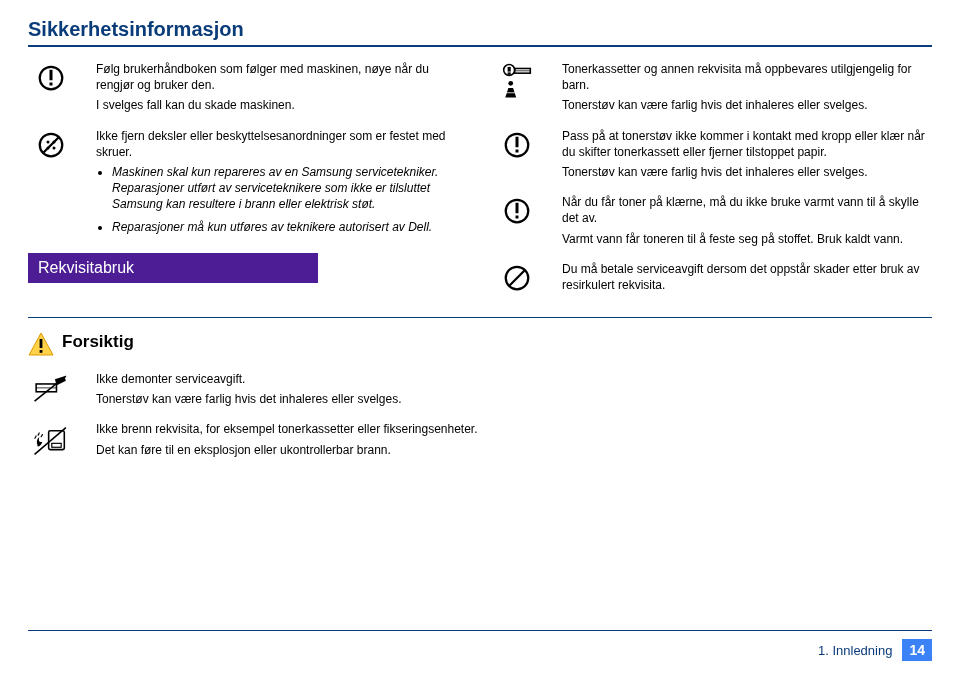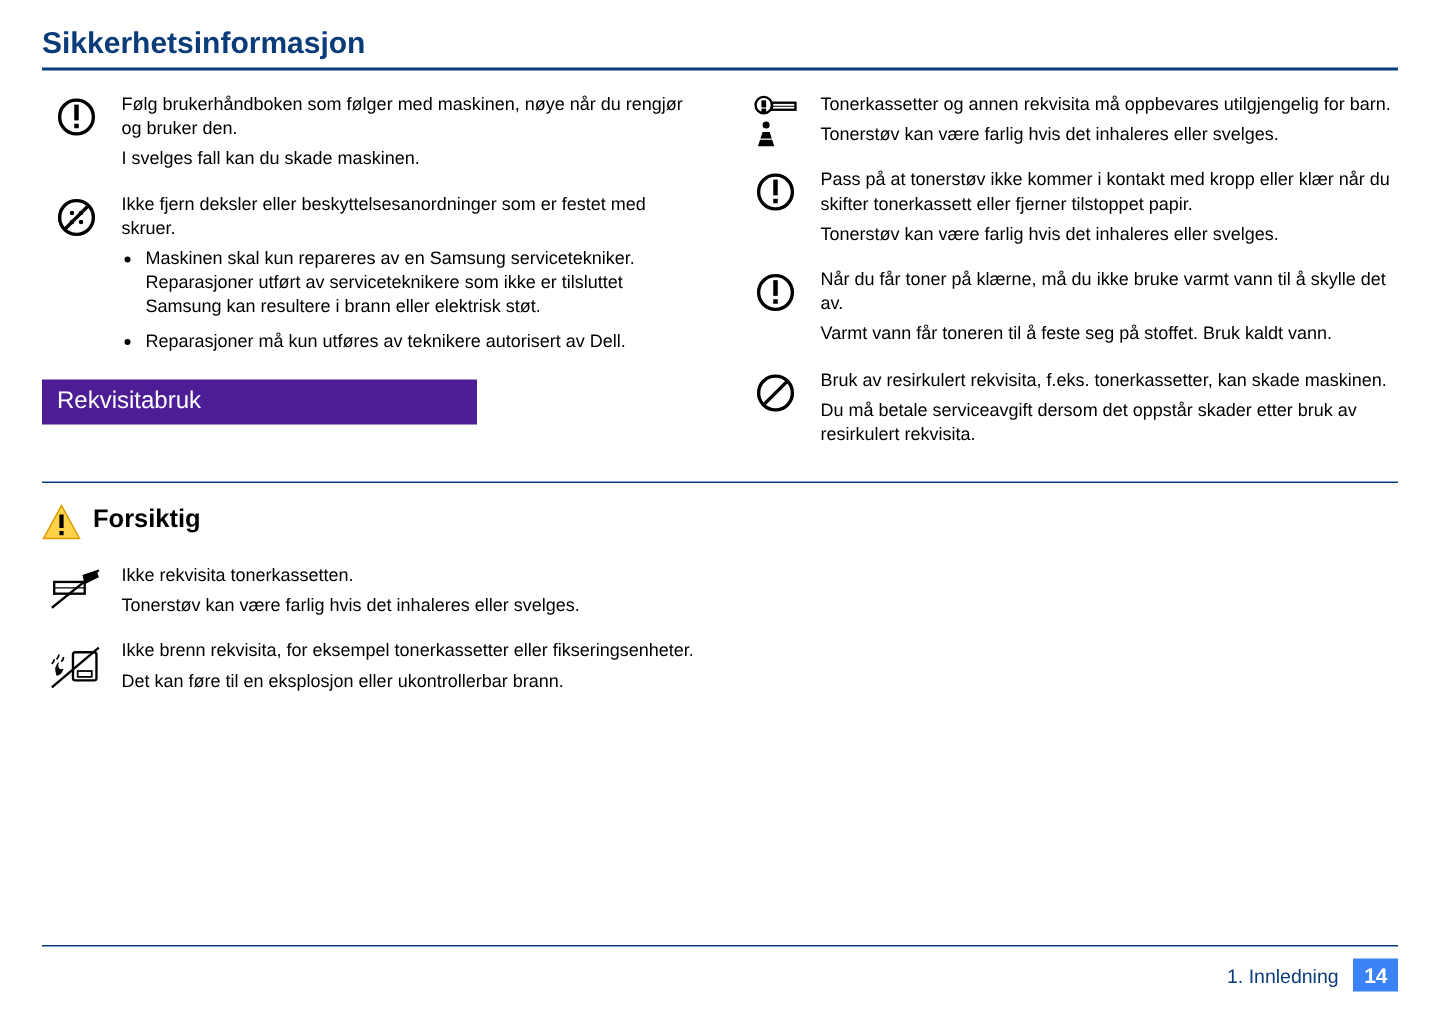--- a/index.html
+++ b/index.html
@@ -25,34 +25,34 @@
     margin-bottom: 14px;
   }
   .columns {
     display: flex;
     gap: 28px;
   }
   .col { flex: 1; }
   .row {
     display: flex;
     align-items: flex-start;
-    gap: 7px;
+    gap: 22px;
     margin-bottom: 10px;
   }
   .icon-col {
     width: 46px;
     flex-shrink: 0;
     display: flex;
     justify-content: center;
     padding-top: 2px;
   }
   .text-col { flex: 1; line-height: 1.35; }
   .text-col p { margin-bottom: 4px; }
   ul { padding-left: 16px; margin: 4px 0 8px 0; }
-  li { margin-bottom: 6px; }
+  li { margin-bottom: 6px; font-style: italic; }
 
   .section-bar {
     background: #4c1d95;
     color: #fff;
     font-size: 16px;
     padding: 6px 10px;
     margin: 10px 0 10px 0;
     width: 290px;
   }
   .hr-blue {
@@ -201,21 +201,20 @@
     </div>
 
     <div class="row">
       <div class="icon-col">
         <svg class="ico-svg-s" viewBox="0 0 40 40">
             <circle cx="20" cy="20" r="15" fill="none" stroke="#000" stroke-width="3"></circle>
             <line x1="9" y1="31" x2="31" y2="9" stroke="#000" stroke-width="3"></line>
           </svg>
       </div>
       <div class="text-col">
-        <p>Bruk av resirkulert rekvisita, f.eks. tonerkassetter, kan skade maskinen.</p>
         <p>Du må betale serviceavgift dersom det oppstår skader etter bruk av resirkulert rekvisita.</p>
       </div>
     </div>
 
   </div>
 </div>
 
 <div class="hr-blue"></div>
 
 <div class="caution-row">
@@ -233,21 +232,21 @@
   <div class="row">
     <div class="icon-col">
       <svg class="ico-svg" viewBox="0 0 46 46">
         <rect x="4" y="14" width="26" height="10" fill="none" stroke="#000" stroke-width="2"></rect>
         <line x1="4" y1="19" x2="30" y2="19" stroke="#000" stroke-width="1"></line>
         <path d="M28 8 L40 4 L42 10 L30 16 Z" fill="#000"></path>
         <line x1="2" y1="36" x2="42" y2="4" stroke="#000" stroke-width="2"></line>
       </svg>
     </div>
     <div class="text-col">
-      <p>Ikke rekvisita tonerkassetten.</p>
+      <p>Ikke demonter serviceavgift.</p>
       <p>Tonerstøv kan være farlig hvis det inhaleres eller svelges.</p>
     </div>
   </div>
 
   <div class="row">
     <div class="icon-col">
       <svg class="ico-svg" viewBox="0 0 46 46">
         <rect x="20" y="10" width="20" height="24" rx="2" fill="none" stroke="#000" stroke-width="2"></rect>
         <rect x="24" y="26" width="12" height="5" fill="none" stroke="#000" stroke-width="1.5"></rect>
         <path d="M6 30 Q3 22 8 18 Q6 26 12 24 Q10 30 6 30 Z" fill="#000"></path>

